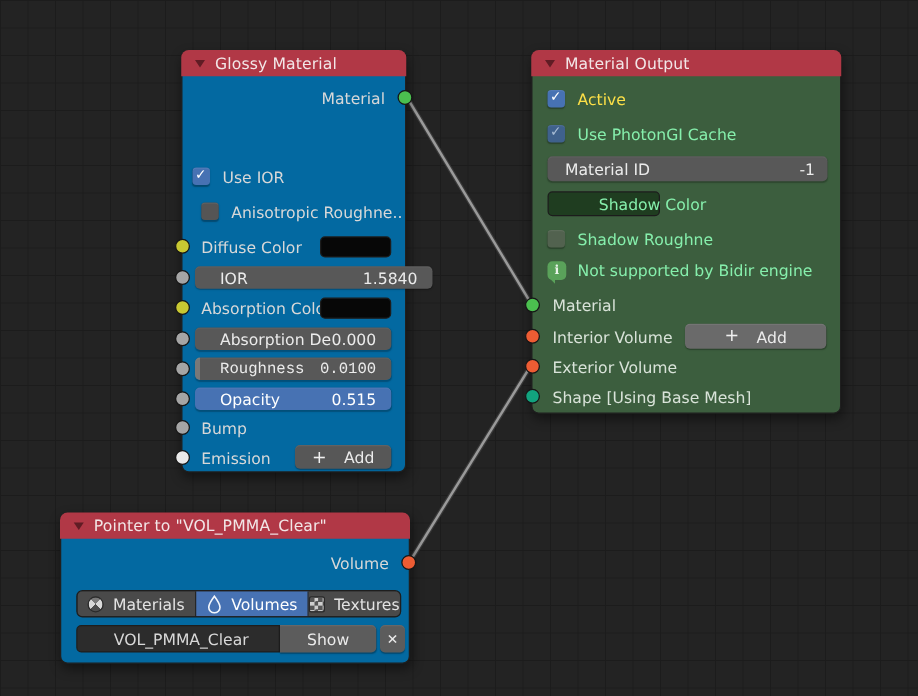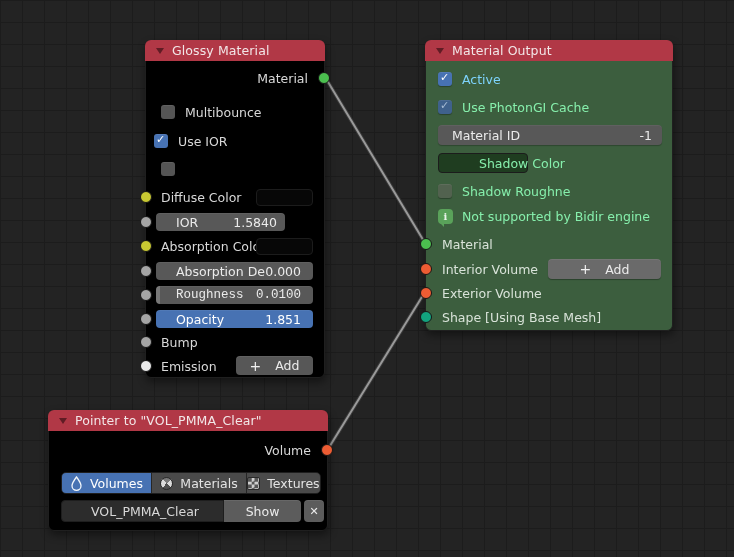--- a/index.html
+++ b/index.html
@@ -12,21 +12,21 @@
       linear-gradient(90deg, #1c1c1c 1px, transparent 1px);
     background-size:22px 22px;
     position:relative;
     color:#d8d8d8;
     font-size:12.5px;
   }
   #wires { position:absolute; left:0; top:0; z-index:1; }
 
   .node {
     position:absolute; z-index:2;
-    background:#000000;
+    background:#0369a1;
     border:1px solid #1f1f1f;
     border-radius:6px;
     box-shadow:1px 4px 9px rgba(0,0,0,.45);
   }
   .node.green-body { background:#3c5e3e; }
   .node-header {
     position:absolute; left:-1px; right:-1px; top:-1px; height:21px;
     background:#b13846;
     border-radius:6px 6px 0 0;
     display:flex; align-items:center;
@@ -37,21 +37,21 @@
     width:0; height:0; margin:0 8px 0 3px;
     border-left:4.5px solid transparent;
     border-right:4.5px solid transparent;
     border-top:6px solid rgba(30,5,10,.55);
   }
   .node-title { font-size:12.5px; letter-spacing:.1px; }
 
   .row { position:absolute; left:0; right:0; height:18px; display:flex; align-items:center; }
   .row .lbl { color:#d8d8d8; }
   .green-body .row .lbl { color:#d9e3d9; }
-  .green-body .row .lbl.bright { color:#7dd3fc; }
+  .green-body .row .lbl.bright { color:#fde047; }
   .green-body .row .lbl.dim { color:#86efac; }
   .out-row { justify-content:flex-end; padding-right:16px; }
 
   .socket {
     position:absolute; width:12px; height:12px; border-radius:50%;
     border:1px solid #161616; z-index:3;
   }
   .socket.left { left:-6px; }
   .socket.right { right:-6px; }
 
@@ -152,40 +152,37 @@
   <div class="node-header">
     <span class="collapse-tri"></span>
     <span class="node-title">Glossy Material</span>
   </div>
 
   <div class="row out-row" style="top:28px;">
     <span class="lbl">Material</span>
   </div>
   <span class="socket right" style="top:31px; background:#4bbf4f;"></span>
 
-  <div class="row" style="top:62px; padding-left:15px;">
-    <span class="checkbox"></span>
-    <span class="lbl">Multibounce</span>
-  </div>
   <div class="row" style="top:91px; padding-left:8px;">
     <span class="checkbox checked"></span>
     <span class="lbl">Use IOR</span>
   </div>
   <div class="row" style="top:119px; padding-left:15px;">
     <span class="checkbox"></span>
+    <span class="lbl">Anisotropic Roughne..</span>
   </div>
 
   <span class="socket left" style="top:150px; background:#c8c832;"></span>
   <div class="row" style="top:147px; padding-left:15px;">
     <span class="lbl">Diffuse Color</span>
   </div>
   <span class="swatch" style="left:110px; top:148px; width:57px; background:#070707;"></span>
 
   <span class="socket left" style="top:175px; background:#a5a5a5;"></span>
-  <div class="field" style="left:10px; top:172px; width:129px;gap:35px;">
+  <div class="field" style="left:10px; top:172px; width:190px;gap:35px;">
     <span>IOR</span>
     <span>1.5840</span>
   </div>
 
   <span class="socket left" style="top:199px; background:#c8c832;"></span>
   <div class="row" style="top:196px; padding-left:15px;">
     <span class="lbl">Absorption Color</span>
   </div>
   <span class="swatch" style="left:110px; top:197px; width:57px; background:#070707;"></span>
 
@@ -197,21 +194,21 @@
 
   <span class="socket left" style="top:248px; background:#a5a5a5;"></span>
   <div class="field slider-fill" style="left:10px; top:245px; width:157px;font-family:Liberation Mono, monospace;">
     <span>Roughness</span>
     <span>0.0100</span>
   </div>
 
   <span class="socket left" style="top:272px; background:#a5a5a5;"></span>
   <div class="field blue" style="left:10px; top:269px; width:157px;">
     <span>Opacity</span>
-    <span>1.851</span>
+    <span>0.515</span>
   </div>
 
   <span class="socket left" style="top:295px; background:#a5a5a5;"></span>
   <div class="row" style="top:292px; padding-left:15px;">
     <span class="lbl">Bump</span>
   </div>
 
   <span class="socket left" style="top:319px; background:#e9e9e9;"></span>
   <div class="row" style="top:316px; padding-left:15px;">
     <span class="lbl">Emission</span>
@@ -287,29 +284,29 @@
     <span class="collapse-tri"></span>
     <span class="node-title">Pointer to "VOL_PMMA_Clear"</span>
   </div>
 
   <div class="row out-row" style="top:30px;">
     <span class="lbl">Volume</span>
   </div>
   <span class="socket right" style="top:33px; background:#ed5c33;"></span>
 
   <div class="tabs" style="left:12px; top:61px; width:260px; height:22px;">
+    <div class="tab" style="width:95px;">
+      <span class="sphere-icon"></span>
+      <span>Materials</span>
+    </div>
     <div class="tab selected" style="width:90px;">
       <svg width="13" height="15" viewBox="0 0 13 15">
         <path d="M6.5 1 C6.5 1 2 7 2 9.8 a4.5 4.5 0 0 0 9 0 C11 7 6.5 1 6.5 1 Z" fill="none" stroke="#f2f6fb" stroke-width="1.3"></path>
       </svg>
       <span>Volumes</span>
-    </div>
-    <div class="tab" style="width:95px;">
-      <span class="sphere-icon"></span>
-      <span>Materials</span>
     </div>
     <div class="tab" style="width:73px;">
       <span class="checker-icon"></span>
       <span>Textures</span>
     </div>
   </div>
 
   <div class="dropdown" style="left:12px; top:89px; width:163px; height:22px;">
     <svg width="12" height="14" viewBox="0 0 13 15">
       <path d="M6.5 1 C6.5 1 2 7 2 9.8 a4.5 4.5 0 0 0 9 0 C11 7 6.5 1 6.5 1 Z" fill="none" stroke="#d8d8d8" stroke-width="1.3"></path>

